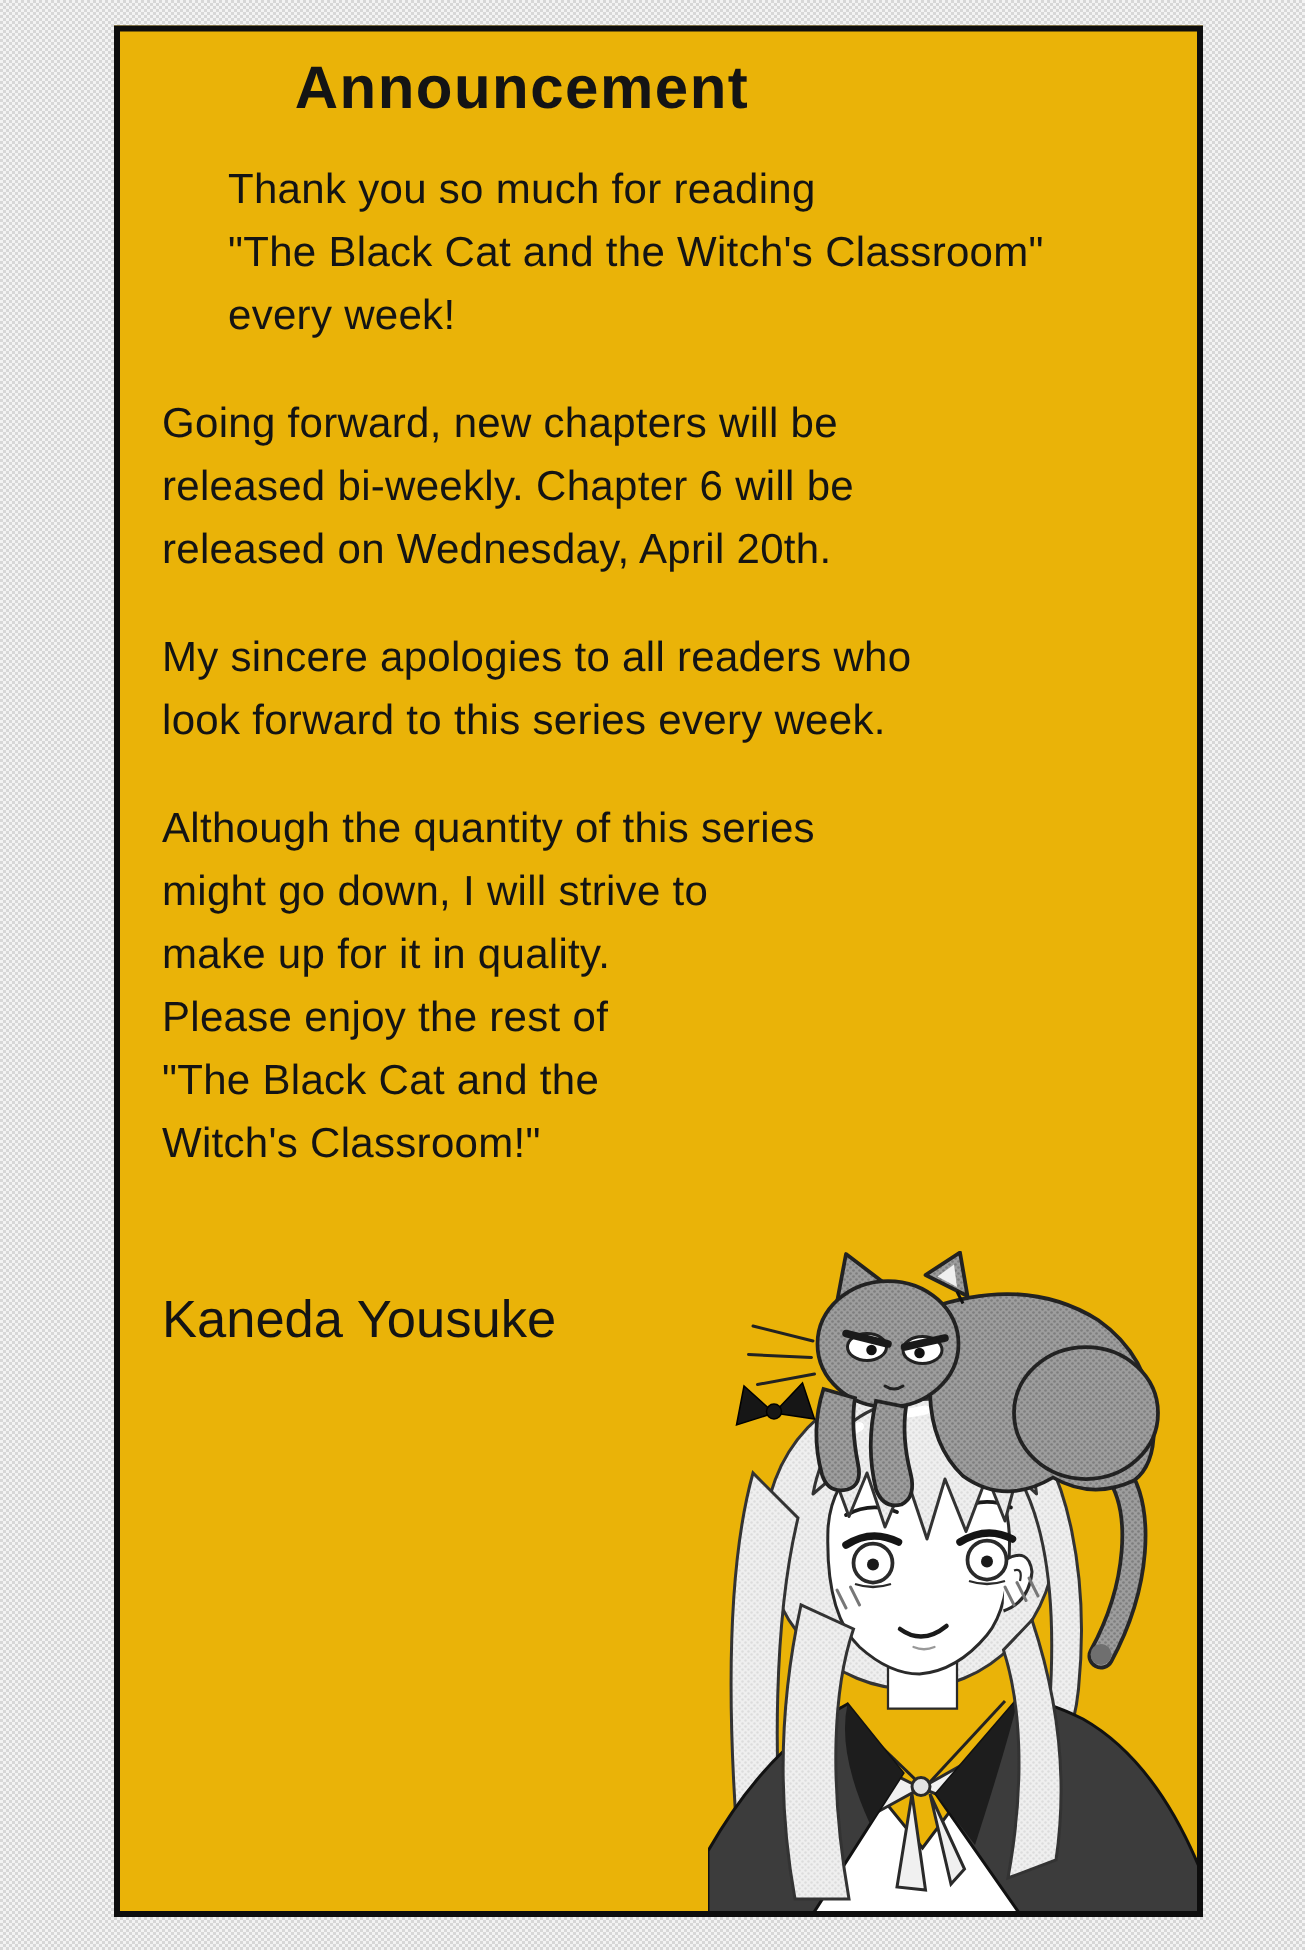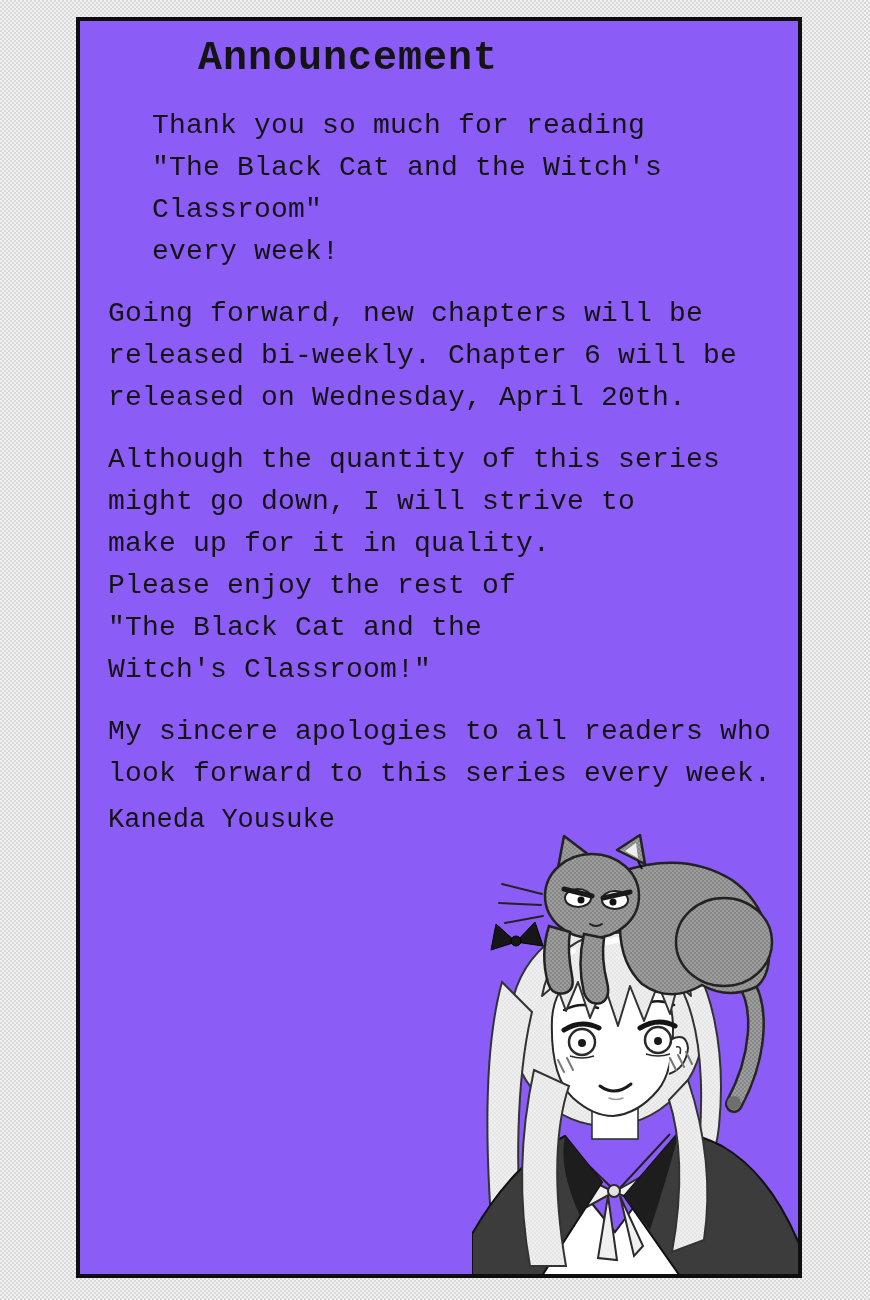--- a/index.html
+++ b/index.html
@@ -12,24 +12,23 @@
     position: relative;
     background-color: #e6e6e6;
     background-image: repeating-conic-gradient(#d7d7d7 0% 25%, #f3f3f3 0% 50%);
     background-size: 4px 4px;
   }
   .frame {
     position: absolute;
     left: 76px; top: 17px;
     width: 726px; height: 1261px;
     box-sizing: border-box;
-    background: #8b5cf6;
+    background: #eab308;
     border: 4px solid #0e0e0e;
     overflow: hidden;
-    font-family: Liberation Mono, monospace;
   }
   .illustration {
     position: absolute;
     left: 392px; bottom: 0;
     width: 355px; height: 440px;
     z-index: 1;
   }
   .text-col {
     position: absolute;
     left: 28px; top: 8px;
@@ -42,28 +41,29 @@
     text-align: center;
     font-size: 40px;
     line-height: 60px;
     font-weight: bold;
     letter-spacing: 1px;
     white-space: pre-line;
   }
   .para {
     font-size: 28px;
     line-height: 42px;
-    margin-top: 20px;
+    margin-top: 30px;
     white-space: pre-line;
     letter-spacing: 0.2px;
   }
   .para.first { margin-top: 16px; margin-left: 44px; }
   .signature {
-    font-size: 27px;
+    font-size: 35px;
     line-height: 50px;
+    margin-top: 72px;
     white-space: pre-line;
   }
 </style>
 </head>
 <body>
 
 <div class="frame">
 
   <div class="illustration">
     <svg width="355" height="440" viewBox="0 0 355 440" xmlns="http://www.w3.org/2000/svg">
@@ -203,24 +203,24 @@
   </div>
 
   <div class="text-col">
     <div class="page-title">Announcement</div>
     <div class="para first">Thank you so much for reading
 "The Black Cat and the Witch's Classroom"
 every week!</div>
     <div class="para">Going forward, new chapters will be
 released bi-weekly. Chapter 6 will be
 released on Wednesday, April 20th.</div>
+    <div class="para">My sincere apologies to all readers who
+look forward to this series every week.</div>
     <div class="para">Although the quantity of this series
 might go down, I will strive to
 make up for it in quality.
 Please enjoy the rest of
 "The Black Cat and the
 Witch's Classroom!"</div>
-    <div class="para">My sincere apologies to all readers who
-look forward to this series every week.</div>
     <div class="signature">Kaneda Yousuke</div>
   </div>
 
 </div>
 
 </body></html>

